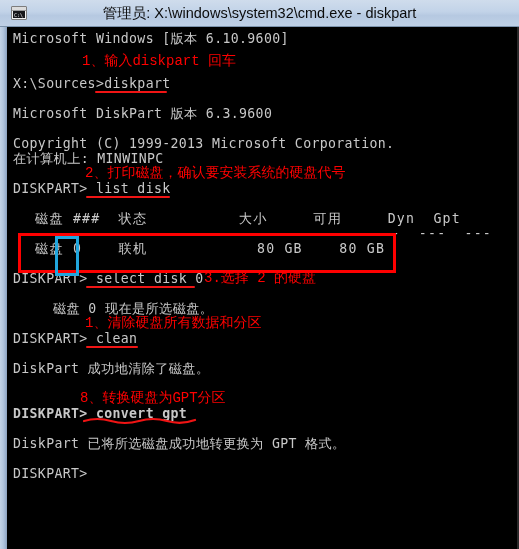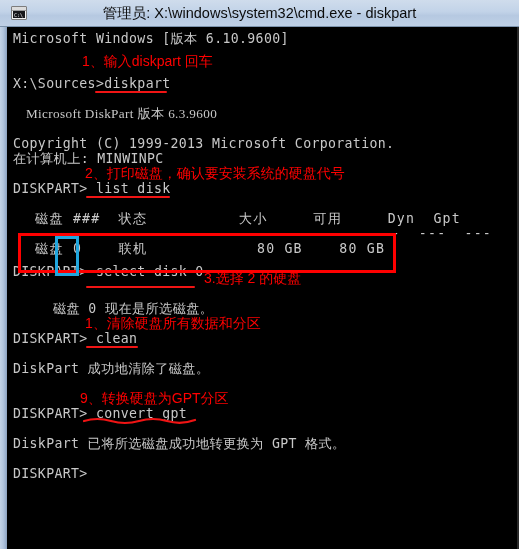--- a/index.html
+++ b/index.html
@@ -111,21 +111,21 @@
     font-size: 13.2px;
     line-height: 15px;
     color: #c8c8c8;
     letter-spacing: 0.35px;
   }
 
   
   .annot {
     position: absolute;
     white-space: pre;
-    font-family: Liberation Sans, sans-serif;
+    font-family: Liberation Mono, monospace;
     font-size: 14px;
     line-height: 16px;
     color: #ff0000;
     font-weight: 500;
   }
 
   .underline {
     position: absolute;
     background: #f01414;
     height: 2px;
@@ -164,57 +164,57 @@
 
   <div id="left-strip"></div>
   <div id="right-strip"></div>
 
   <div id="console">
 
     <div class="line" style="left:6px; top:4px;">Microsoft Windows [版本 6.10.9600]</div>
 
     <div class="line" style="left:6px; top:49px;">X:\Sources&gt;diskpart</div>
 
-    <div class="line" style="left:19px; top:79px;font-family:Liberation Serif, serif;">Microsoft DiskPart 版本 6.3.9600</div>
+    <div class="line" style="left:6px; top:79px;">Microsoft DiskPart 版本 6.3.9600</div>
 
     <div class="line" style="left:6px; top:109px;">Copyright (C) 1999-2013 Microsoft Corporation.</div>
 
     <div class="line" style="left:6px; top:124px;">在计算机上: MINWINPC</div>
 
     <div class="line" style="left:6px; top:154px;">DISKPART&gt; list disk</div>
 
     <div class="line" style="left:28px; top:184px; letter-spacing:1.2px;">磁盘 ###  状态          大小     可用     Dyn  Gpt</div>
 
     <div class="line" style="left:28px; top:199px; letter-spacing:1.2px;">--------  ------------  -------  -------  ---  ---</div>
 
     <div class="line" style="left:28px; top:214px; letter-spacing:1.2px;">磁盘 0    联机            80 GB    80 GB</div>
 
-    <div class="line" style="left:6px; top:237px;">DISKPART&gt; select disk 0</div>
+    <div class="line" style="left:6px; top:244px;">DISKPART&gt; select disk 0</div>
 
     <div class="line" style="left:6px; top:274px;margin-left:40px;">磁盘 0 现在是所选磁盘。</div>
 
     <div class="line" style="left:6px; top:334px;">DiskPart 成功地清除了磁盘。</div>
 
     <div class="line" style="left:6px; top:304px;">DISKPART&gt; clean</div>
 
-    <div class="line" style="left:6px; top:379px;">DISKPART&gt; convert gpt</div>
+    <div class="line" style="left:6px; top:379px;font-weight:bold;">DISKPART&gt; convert gpt</div>
 
     <div class="line" style="left:6px; top:409px;">DiskPart 已将所选磁盘成功地转更换为 GPT 格式。</div>
 
     <div class="line" style="left:6px; top:439px;">DISKPART&gt;</div>
 
     <div class="annot" style="left:75px; top:26px;">1、输入diskpart 回车</div>
 
     <div class="annot" style="left:78px; top:138px;">2、打印磁盘，确认要安装系统的硬盘代号</div>
 
     <div class="annot" style="left:197px; top:243px;">3.选择 2 的硬盘</div>
 
     <div class="annot" style="left:78px; top:288px;">1、清除硬盘所有数据和分区</div>
 
-    <div class="annot" style="left:73px; top:363px;">9、转换硬盘为GPT分区</div>
+    <div class="annot" style="left:73px; top:363px;">8、转换硬盘为GPT分区</div>
 
     <div class="underline" style="left:88px; top:64px; width:72px;"></div>
 
     <div class="underline" style="left:79px; top:169px; width:84px;"></div>
 
     <div class="underline" style="left:79px; top:259px; width:109px;"></div>
 
     <div class="underline" style="left:79px; top:319px; width:52px;"></div>
 
     <svg class="wavy" style="left:76px; top:389px;" width="115" height="9">

